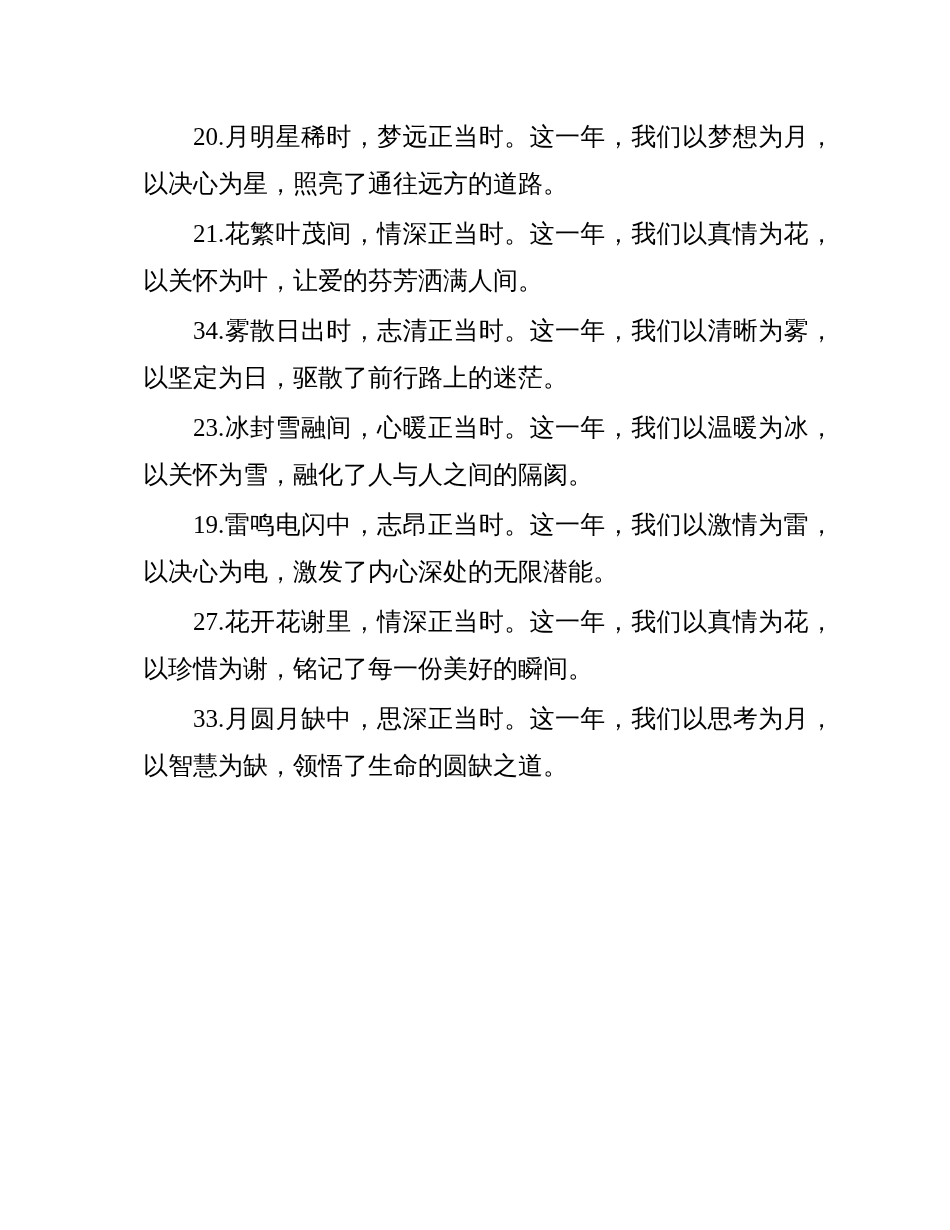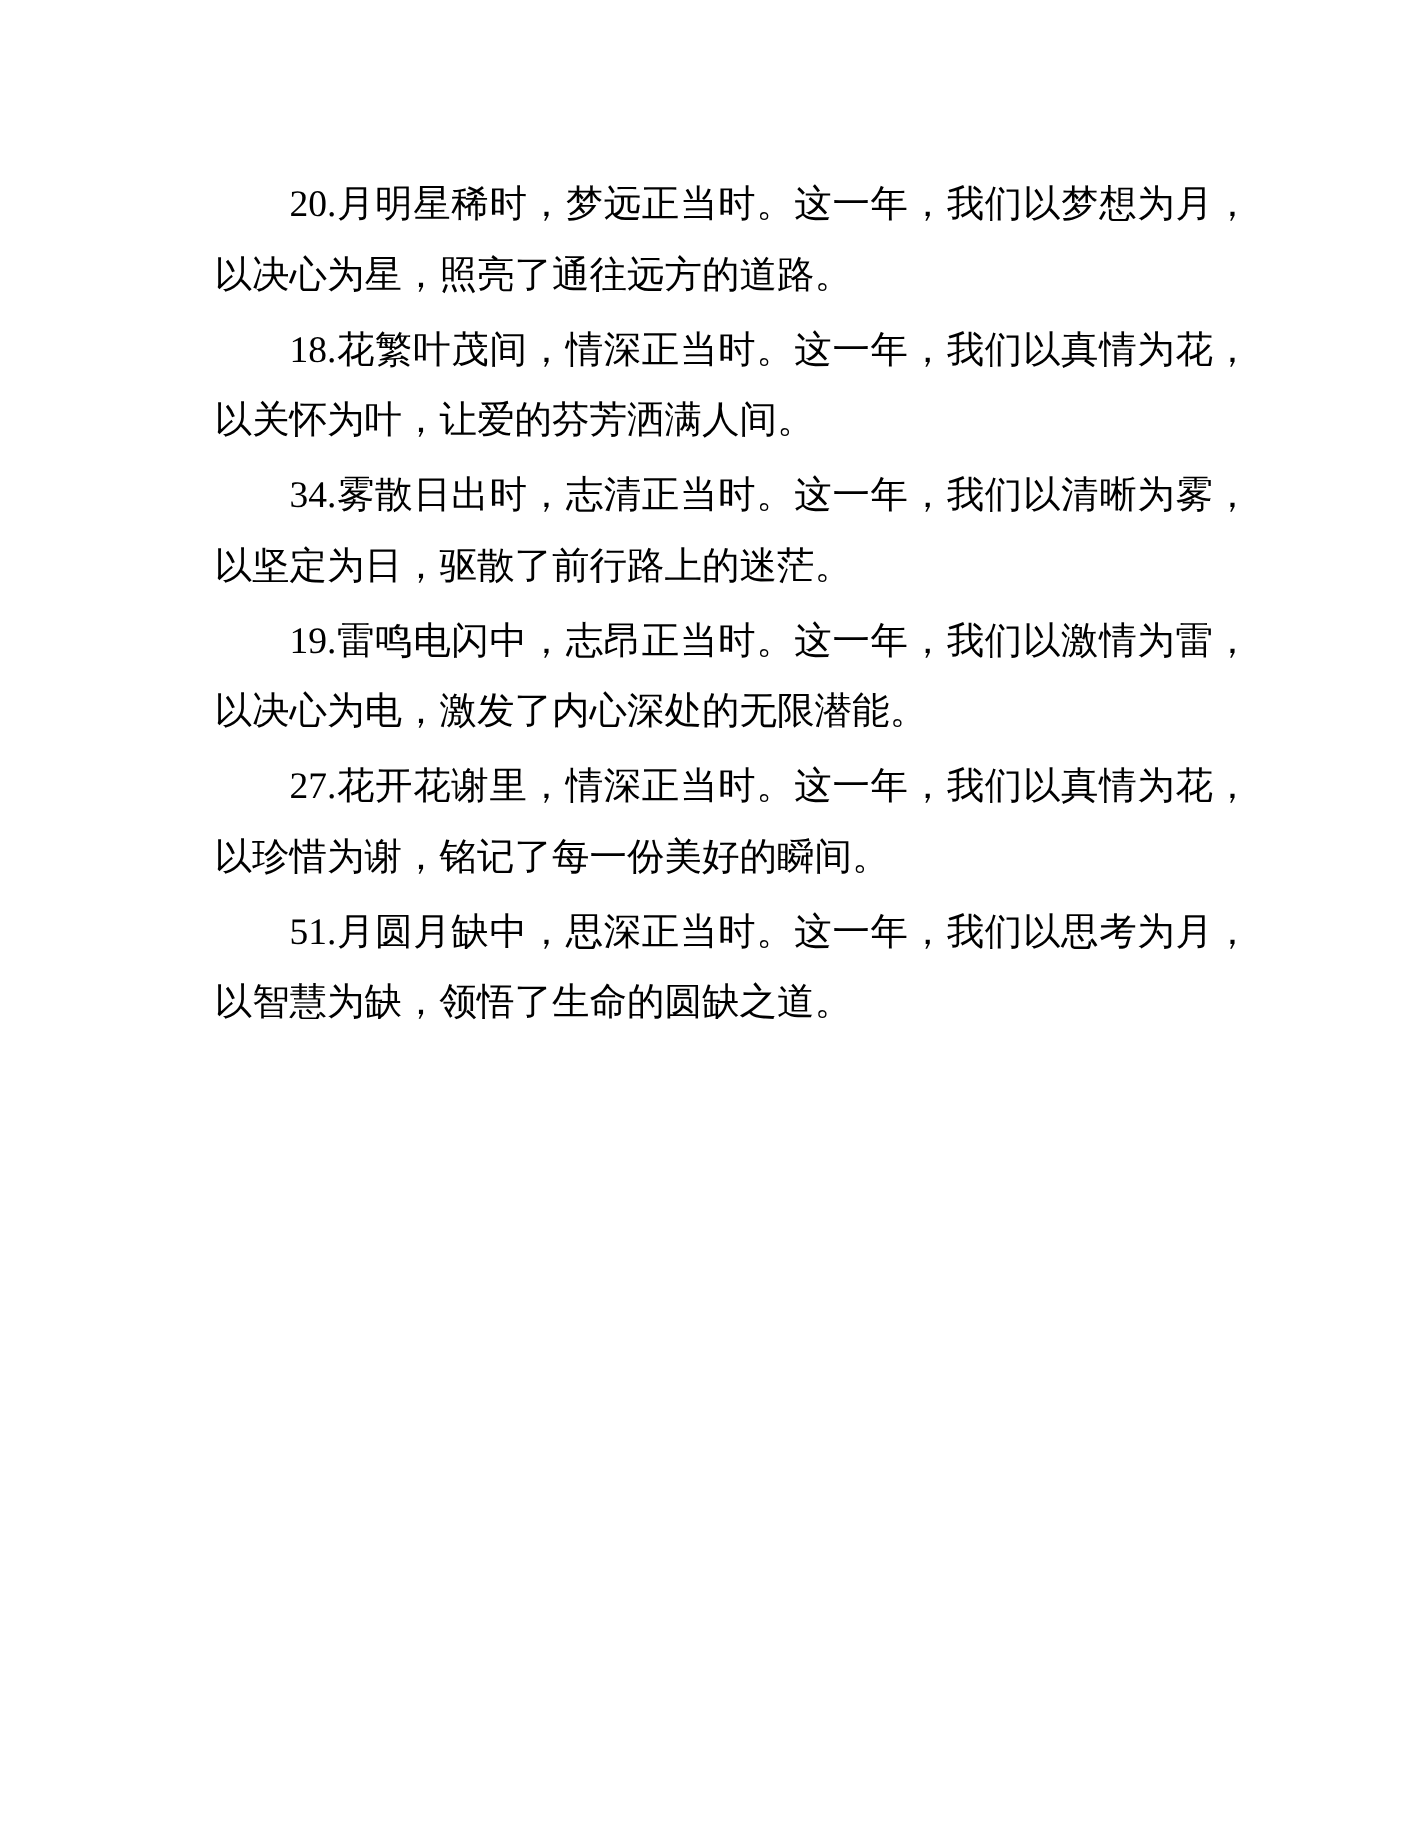--- a/index.html
+++ b/index.html
@@ -27,19 +27,20 @@
     letter-spacing: 0;
     word-break: break-all;
   }
 </style>
 </head>
 <body>
 
 <div class="page">
   <div class="doc-body">
     <p>20.月明星稀时，梦远正当时。这一年，我们以梦想为月，以决心为星，照亮了通往远方的道路。</p>
-    <p>18.花繁叶茂间，情深正当时。这一年，我们以真情为花，以关怀为叶，让爱的芬芳洒满人间。</p>
+    <p>21.花繁叶茂间，情深正当时。这一年，我们以真情为花，以关怀为叶，让爱的芬芳洒满人间。</p>
     <p>34.雾散日出时，志清正当时。这一年，我们以清晰为雾，以坚定为日，驱散了前行路上的迷茫。</p>
+    <p>23.冰封雪融间，心暖正当时。这一年，我们以温暖为冰，以关怀为雪，融化了人与人之间的隔阂。</p>
     <p>19.雷鸣电闪中，志昂正当时。这一年，我们以激情为雷，以决心为电，激发了内心深处的无限潜能。</p>
     <p>27.花开花谢里，情深正当时。这一年，我们以真情为花，以珍惜为谢，铭记了每一份美好的瞬间。</p>
-    <p>51.月圆月缺中，思深正当时。这一年，我们以思考为月，以智慧为缺，领悟了生命的圆缺之道。</p>
+    <p>33.月圆月缺中，思深正当时。这一年，我们以思考为月，以智慧为缺，领悟了生命的圆缺之道。</p>
   </div>
 </div>
 
 </body></html>

